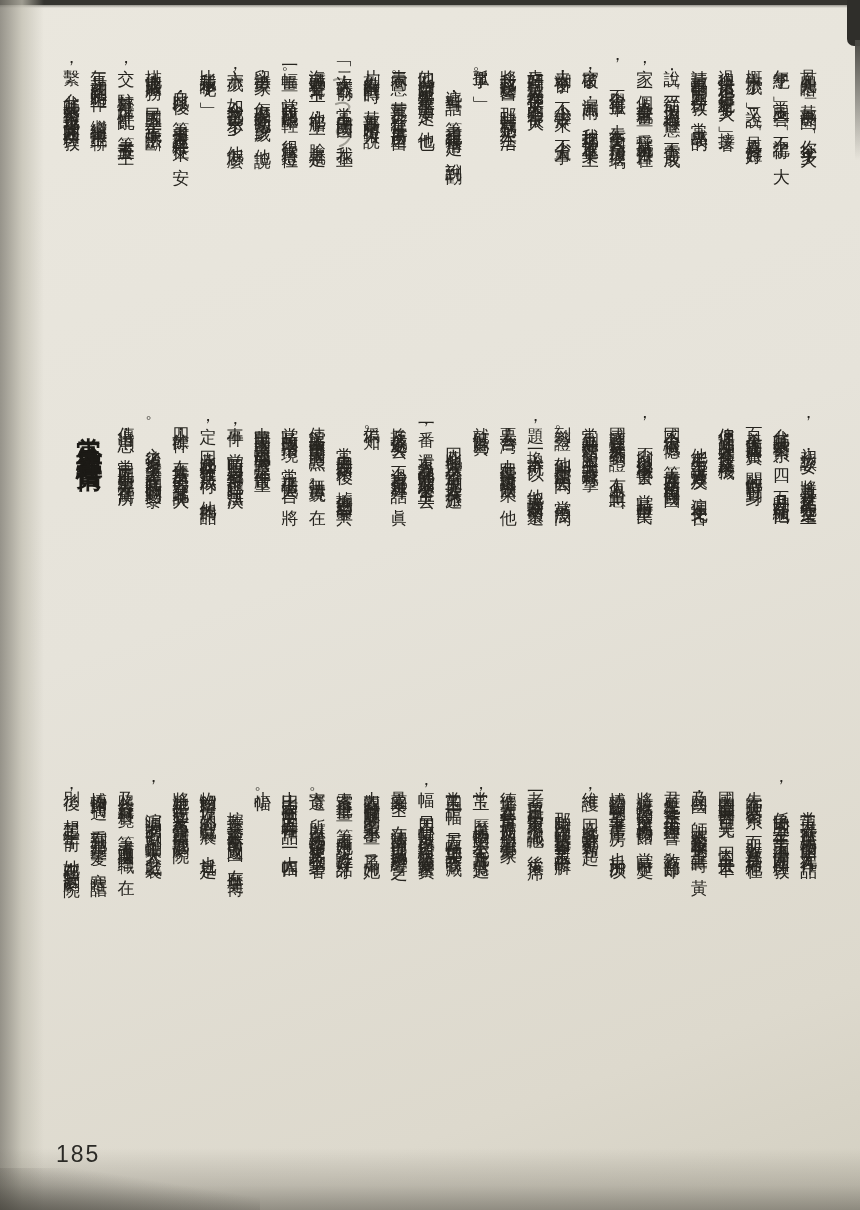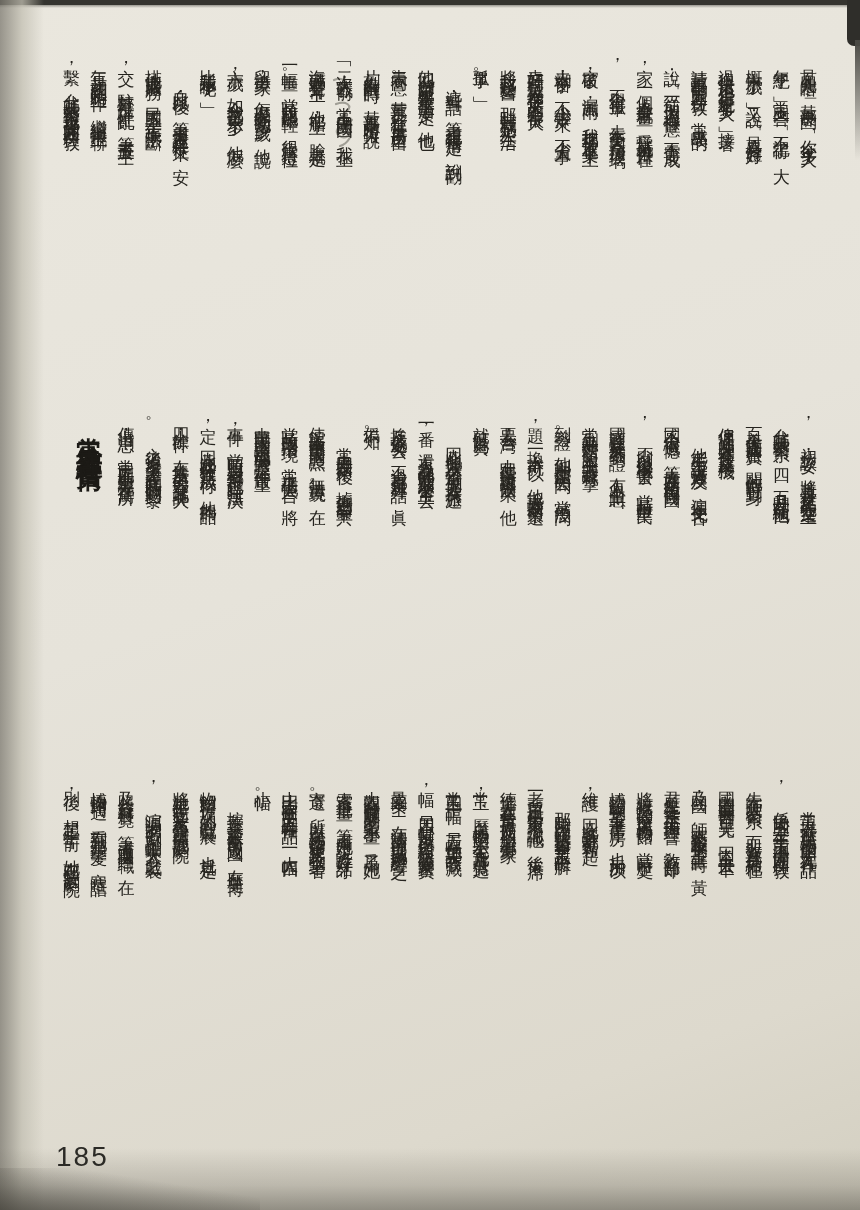--- a/index.html
+++ b/index.html
@@ -32,21 +32,21 @@
   #band-bottom{top:778px;height:356px;}
   #band-bottom{letter-spacing:3.4px;}
   .section-title{
     position:absolute;left:72px;top:417px;
     writing-mode:vertical-rl;text-orientation:mixed;
     font-size:26px;font-weight:700;letter-spacing:4px;color:#1c1a16;
   }
   .page-number{
     position:absolute;left:56px;top:1141px;
     font-family:"Liberation Sans","DejaVu Sans",sans-serif;
-    font-size:28px;letter-spacing:2px;color:#2b2a26;
+    font-size:23px;letter-spacing:2px;color:#2b2a26;
   }
   .scribble{position:absolute;left:324px;top:74px;opacity:.8;}
 </style>
 </head>
 <body>
 
 <div class="top-edge"></div>
 <div class="top-edge2"></div>
 <div class="corner-tr"></div>
 <div class="edge-r"></div>

